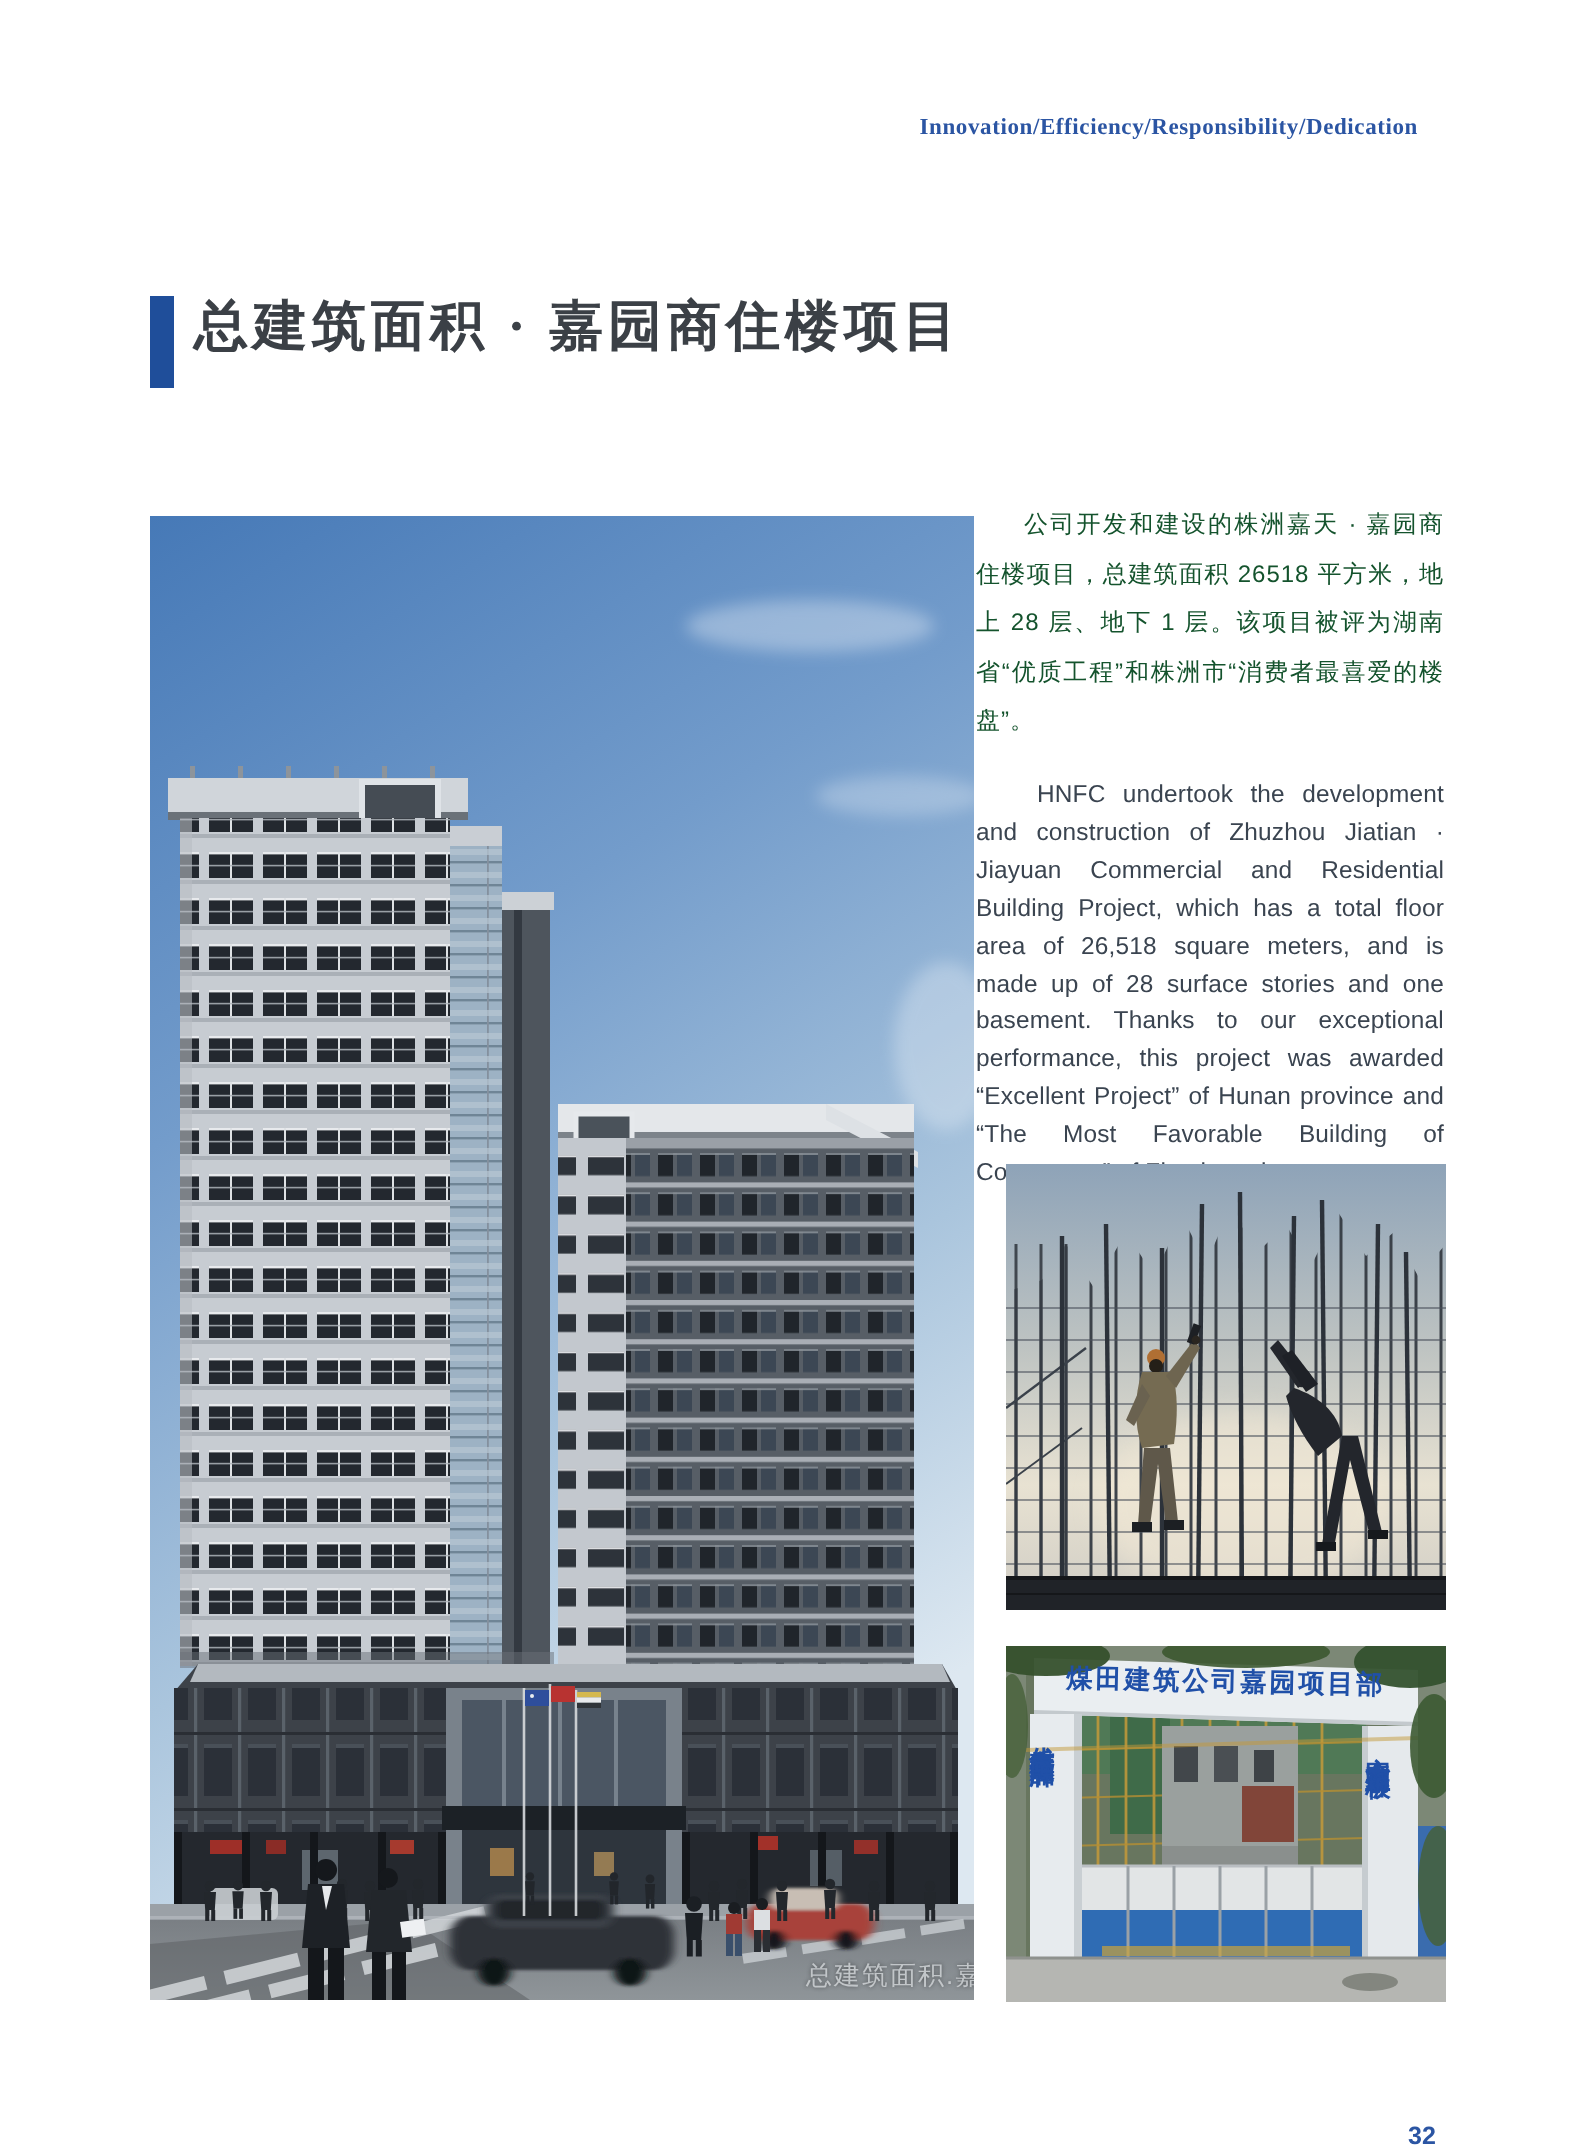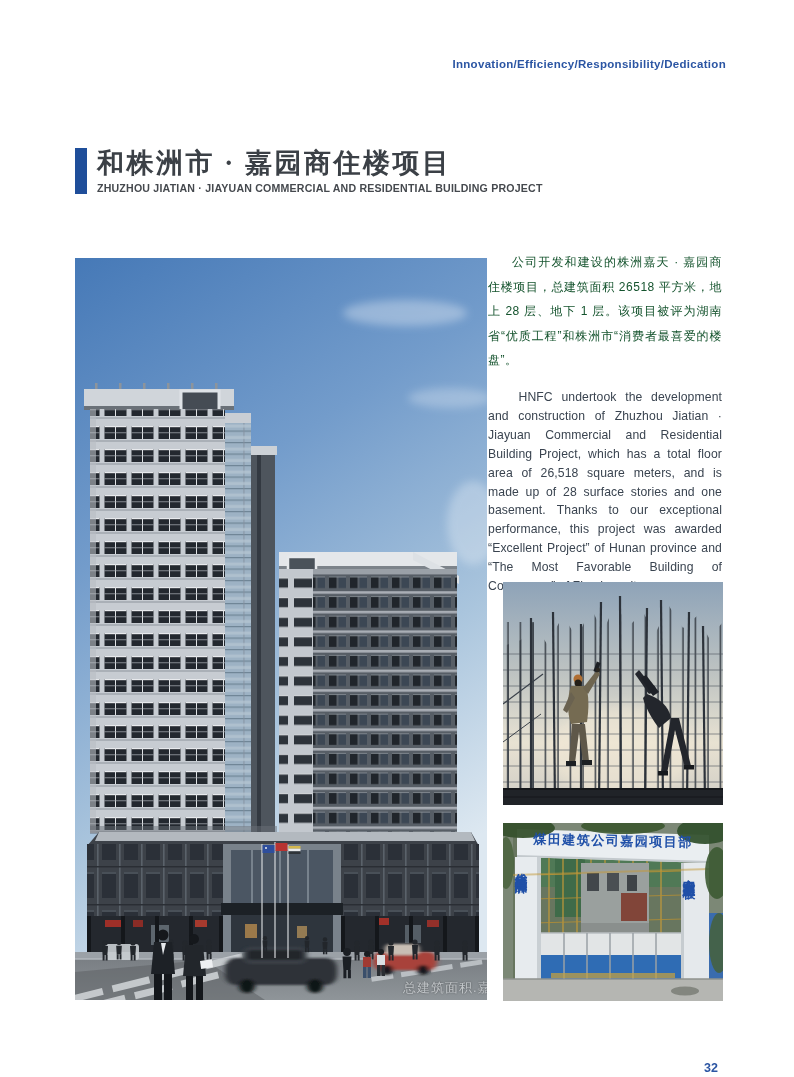--- a/index.html
+++ b/index.html
@@ -1,23 +1,23 @@
 <!DOCTYPE html>
 <html><head>
 <meta charset="utf-8">
 <style>
   html,body{margin:0;padding:0;background:#ffffff;}
   .page{
     position:relative; width:794px; height:1077px; background:#ffffff;
     font-family:"Liberation Sans", sans-serif; overflow:hidden;
   }
   .motto{
-    position:absolute; top:58px; right:68px; width:420px;
+    position:absolute; top:58px; right:85px; width:420px;
     text-align:right; font-size:11.5px; font-weight:600;
-    color:#2b55a3; letter-spacing:0.3px;
+    color:#2b55a3; letter-spacing:0.3px;font-family:Liberation Serif, serif;
   }
   .title-block{ position:absolute; left:75px; top:146px; width:640px; }
   .title-bar{
     position:absolute; left:0; top:2px; width:12px; height:46px; background:#1f4e9a;
   }
   .title-cn{
     margin:0 0 0 22px; font-family:"Liberation Serif", serif;
     font-size:27px; font-weight:700; color:#3b4046; letter-spacing:2.5px; line-height:34px;
   }
   .title-en{
@@ -61,22 +61,21 @@
 </style>
 </head>
 <body>
 
 <div class="page">
 
   <div class="motto">Innovation/Efficiency/Responsibility/Dedication</div>
 
   <div class="title-block">
     <div class="title-bar"></div>
-    <h1 class="title-cn">和株洲市 · 嘉园商住楼项目</h1>
-    <h2 class="title-en">ZHUZHOU JIATIAN · JIAYUAN COMMERCIAL AND RESIDENTIAL BUILDING PROJECT</h2>
+    <h1 class="title-cn">总建筑面积 · 嘉园商住楼项目</h1>
   </div>
 
   <div class="main-image">
     <svg width="412" height="742" viewBox="0 0 412 742">
       <defs>
         <linearGradient id="sky" x1="0" y1="0" x2="0.35" y2="1">
           <stop offset="0" stop-color="#4679b7"></stop>
           <stop offset="0.38" stop-color="#739ccb"></stop>
           <stop offset="0.72" stop-color="#aac5dd"></stop>
           <stop offset="1" stop-color="#dde8f1"></stop>

